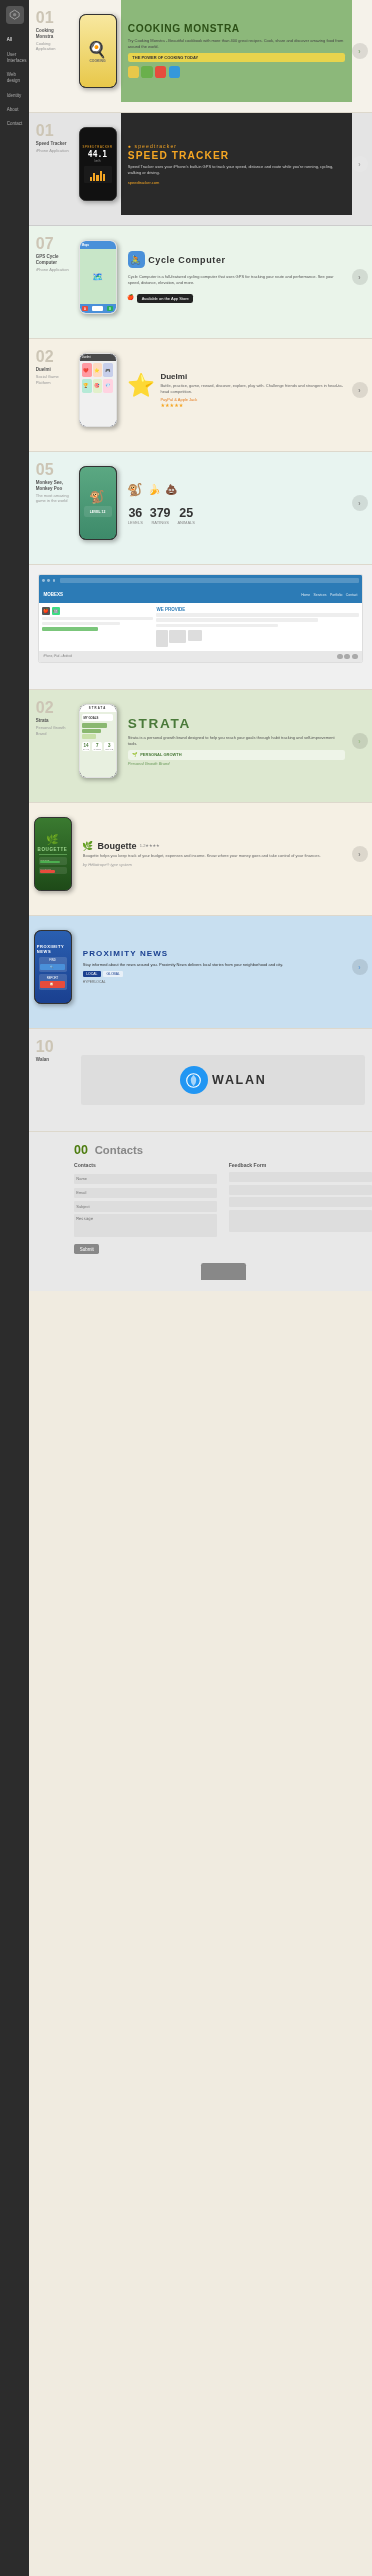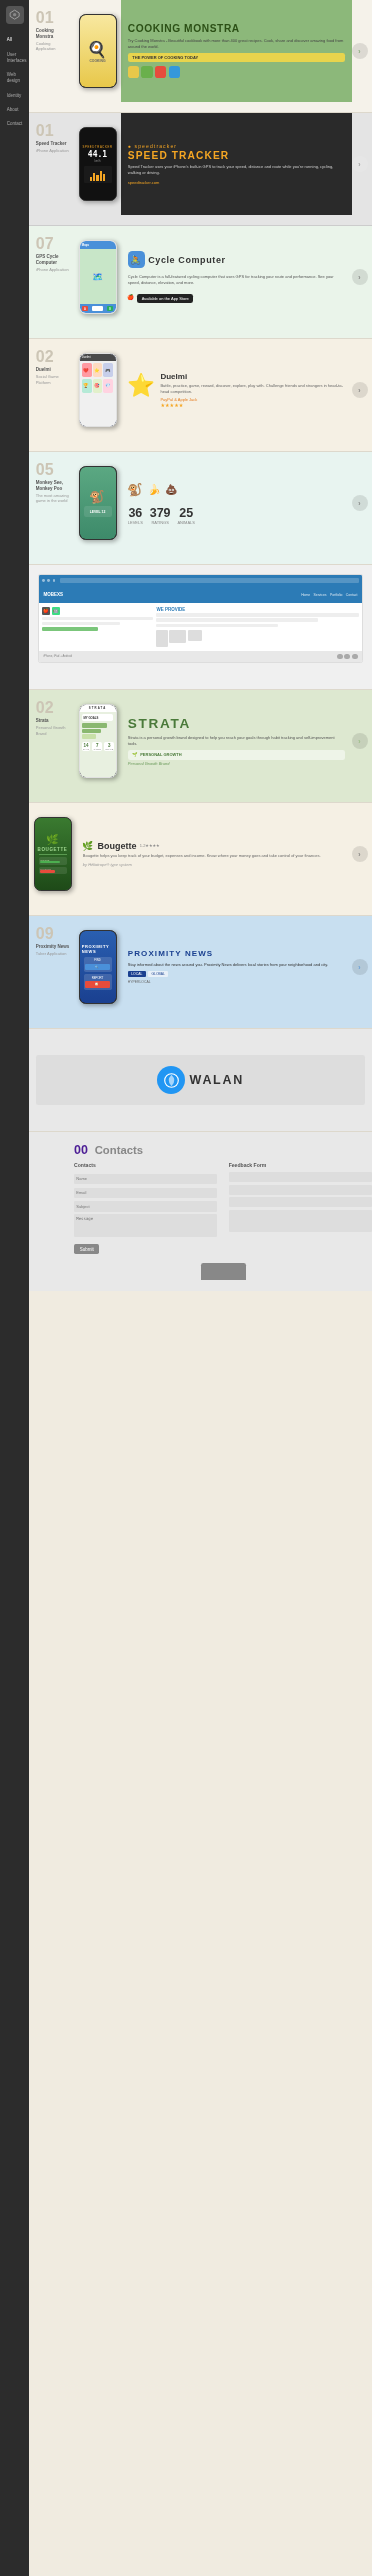--- a/index.html
+++ b/index.html
@@ -663,25 +663,20 @@
           <div style="font-size:4px;color:#888;">1.2★★★★</div>
         </div>
         <div style="font-size:4px;color:#666;line-height:1.5;margin-bottom:3.4px;">Bougette helps you keep track of your budget, expenses and income. Know where your money goes and take control of your finances.</div>
         <div style="font-size:4px;color:#999;font-style:italic;">by Héliotrope® type system</div>
       </div>
       <div class="arrow-btn">›</div>
     </div>
   </div>
 
   <div class="project-row" style="background:#c8dff0;">
-    <div class="project-info">
-      <div class="project-number">09</div>
-      <div class="project-title">Proximity News</div>
-      <div class="project-subtitle">Tuber Application</div>
-    </div>
     <div class="row-visual-container">
       <div class="phone-mockup" style="background:#222;">
         <div class="phone-screen screen-proximity">
           <div style="width:100%;height:100%;background:linear-gradient(180deg,#2a5fb0,#1a4090);display:flex;flex-direction:column;align-items:center;justify-content:center;padding:2.3px;gap:2.3px;">
             <div style="font-size:4px;color:#fff;font-weight:bold;letter-spacing:0.6px;">PROXIMITY NEWS</div>
             <div style="width:28px;background:rgba(255,255,255,0.15);border-radius:1.7px;padding:1.7px;">
               <div style="font-size:2.8px;color:#fff;text-align:center;margin-bottom:1.1px;">FIND</div>
               <div style="background:#4a90d9;height:6.8px;border-radius:1.1px;display:flex;align-items:center;justify-content:center;">
                 <div style="font-size:2.8px;color:#fff;">🔍</div>
               </div>
@@ -702,38 +697,42 @@
           <div style="background:#1a4090;color:#fff;font-size:3.4px;padding:1.1px 3.4px;border-radius:1.1px;">LOCAL</div>
           <div style="background:#e8f0f8;color:#1a4090;font-size:3.4px;padding:1.1px 3.4px;border-radius:1.1px;">GLOBAL</div>
         </div>
         <div style="font-size:3.4px;color:#666;margin-top:2.3px;">HYPERLOCAL</div>
       </div>
       <div class="arrow-btn" style="color:#4a90d9;">›</div>
     </div>
   </div>
 
   <div class="project-row" style="background:#e8e8e8;min-height:91px;">
+    <div class="project-info">
+      <div class="project-number">10</div>
+      <div class="project-title">Walan</div>
+    </div>
     <div class="row-visual-container" style="align-items:center;justify-content:center;">
       <div style="width:100%;background:#ddd;border-radius:2.3px;margin:6.8px;padding:11.3px;display:flex;align-items:center;justify-content:center;">
         <div class="walan-logo">
           <div class="walan-circle">
             <svg width="17" height="17" viewBox="0 0 30 30">
               <circle cx="15" cy="15" r="12" fill="none" stroke="#fff" stroke-width="2"></circle>
               <path d="M 15 5 Q 25 15 15 25 Q 5 15 15 5" fill="#fff" opacity="0.6"></path>
             </svg>
           </div>
           <div class="walan-text">WALAN</div>
         </div>
       </div>
     </div>
   </div>
 
   <div class="contacts-section">
     <div style="display:flex;align-items:center;gap:4.5px;margin-bottom:4.5px;padding-right:11.3px;">
-      <div style="font-size:12.5px;font-weight:bold;color:#4c1d95;margin-right:2.3px;">00</div>
+      <div style="font-size:12.5px;font-weight:bold;color:#4d7c0f;margin-right:2.3px;">00</div>
       <div style="font-size:11.3px;font-weight:bold;color:#888;">Contacts</div>
     </div>
     <div class="contacts-grid">
       <div class="contacts-col">
         <div class="contacts-col-title">Contacts</div>
         <input type="text" style="width: 100%; background: rgb(221, 221, 221); border: none; height: 10.2px; border-radius: 1.1px; margin-bottom: 2.3px; font-size: 4px; padding: 0px 2.3px; color: rgb(102, 102, 102);" placeholder="Name">
         <input type="text" style="width: 100%; background: rgb(221, 221, 221); border: none; height: 10.2px; border-radius: 1.1px; margin-bottom: 2.3px; font-size: 4px; padding: 0px 2.3px; color: rgb(102, 102, 102);" placeholder="Email">
         <input type="text" style="width: 100%; background: rgb(221, 221, 221); border: none; height: 10.2px; border-radius: 1.1px; margin-bottom: 2.3px; font-size: 4px; padding: 0px 2.3px; color: rgb(102, 102, 102);" placeholder="Subject">
         <textarea style="width: 100%; background: rgb(221, 221, 221); border: none; height: 22.6px; border-radius: 1.1px; margin-bottom: 2.3px; font-size: 4px; padding: 2.3px; color: rgb(102, 102, 102); resize: none;" placeholder="Message"></textarea>
         <div class="contacts-btn">Submit</div>

